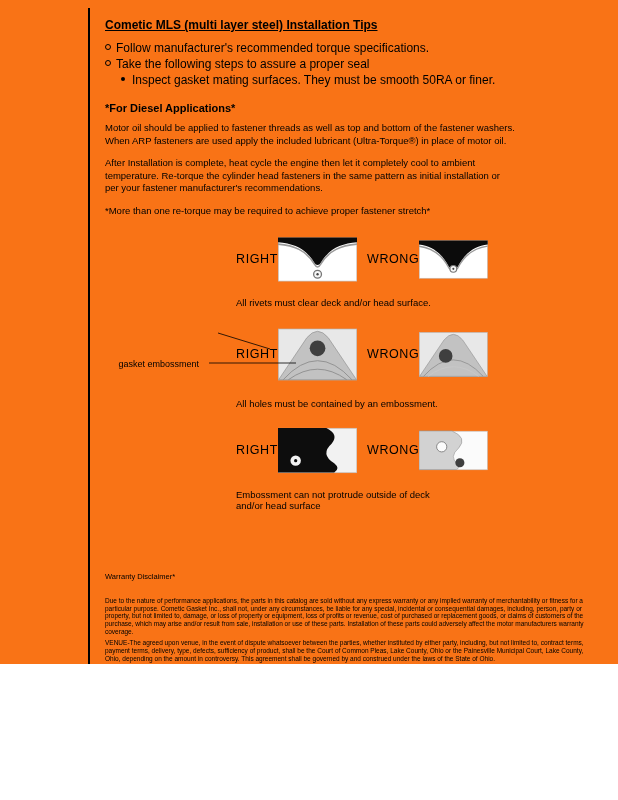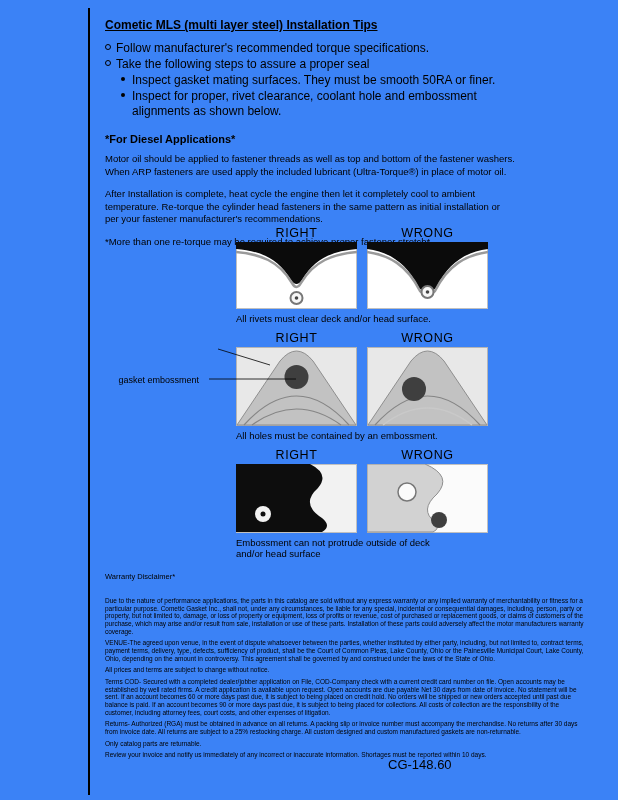--- a/index.html
+++ b/index.html
@@ -1,17 +1,17 @@
 <!DOCTYPE html>
 <html><head>
 <meta charset="utf-8">
 <style>
   html,body { margin:0; padding:0; background:#ffffff; }
   .page {
-    position:relative; width:618px; height:800px; background:#3b82f6;
+    position:relative; width:618px; height:664px; background:#f97316;
     font-family:"Liberation Sans","DejaVu Sans",sans-serif; color:#000;
     overflow:hidden;
   }
   .left-rule { position:absolute; left:88px; top:8px; width:2px; height:787px; background:#000; }
 
   .head-block { position:absolute; left:105px; top:18px; width:410px; }
   .doc-title { font-size:12px; font-weight:bold; text-decoration:underline; margin:0 0 9px 0; }
 
   ul.tips { list-style:none; margin:0; padding:0; font-size:12px; line-height:1.25; }
   ul.tips li { position:relative; padding-left:11px; margin:0 0 1px 0; }
@@ -24,21 +24,21 @@
     content:""; position:absolute; left:16px; top:4px; width:4px; height:4px;
     background:#000; border-radius:50%;
   }
 
   .diesel-heading { font-size:11px; font-weight:bold; margin:14px 0 8px 0; }
   .body-para { font-size:9.5px; line-height:1.32; margin:0 0 10px 0; }
   .retorque-note { font-size:9.5px; margin:2px 0 0 0; }
 
   .diagram-section { position:absolute; left:236px; top:226px; width:252px; }
   .diag-row { position:relative; display:flex; gap:10px; }
-  .diag-col { display:flex; flex-direction:column; align-items:center; width:121px; }
+  .diag-col { display:flex; flex-direction:row; align-items:center; width:121px; }
   .diag-header { font-size:12.5px; letter-spacing:0.6px; margin-bottom:2px; }
   .diag-caption { font-size:9.5px; margin:4px 0 7px 0; }
   .diag-caption.two-line { width:212px; margin-bottom:0; }
 
   .callout { position:absolute; font-size:9px; line-height:1.15; text-align:right; }
   .callout-coolant { left:-123px; top:12px; width:96px; }
   .callout-emboss  { left:-151px; top:44px; width:114px; }
   .connector-svg { position:absolute; left:-120px; top:10px; width:200px; height:60px; pointer-events:none; }
 
   .warranty { position:absolute; left:105px; top:572px; width:482px; }
@@ -53,21 +53,20 @@
 <div class="page">
   <div class="left-rule"></div>
 
   <div class="head-block">
     <h1 class="doc-title">Cometic MLS (multi layer steel) Installation Tips</h1>
 
     <ul class="tips">
       <li class="tip">Follow manufacturer's recommended torque specifications.</li>
       <li class="tip">Take the following steps to assure a proper seal</li>
       <li class="subtip">Inspect gasket mating surfaces.  They must be smooth 50RA or finer.</li>
-      <li class="subtip">Inspect for proper, rivet clearance, coolant hole and embossment alignments as shown below.</li>
     </ul>
 
     <h2 class="diesel-heading">*For Diesel Applications*</h2>
     <p class="body-para">Motor oil should be applied to fastener threads as well as top and bottom of the fastener washers. When ARP fasteners are used apply the included lubricant (Ultra-Torque®) in place of motor oil.</p>
     <p class="body-para">After Installation is complete, heat cycle the engine then let it completely cool to ambient temperature. Re-torque the cylinder head fasteners in the same pattern as initial installation or per your fastener manufacturer's recommendations.</p>
     <p class="retorque-note">*More than one re-torque may be required to achieve proper fastener stretch*</p>
   </div>
 
   <div class="diagram-section">
 

